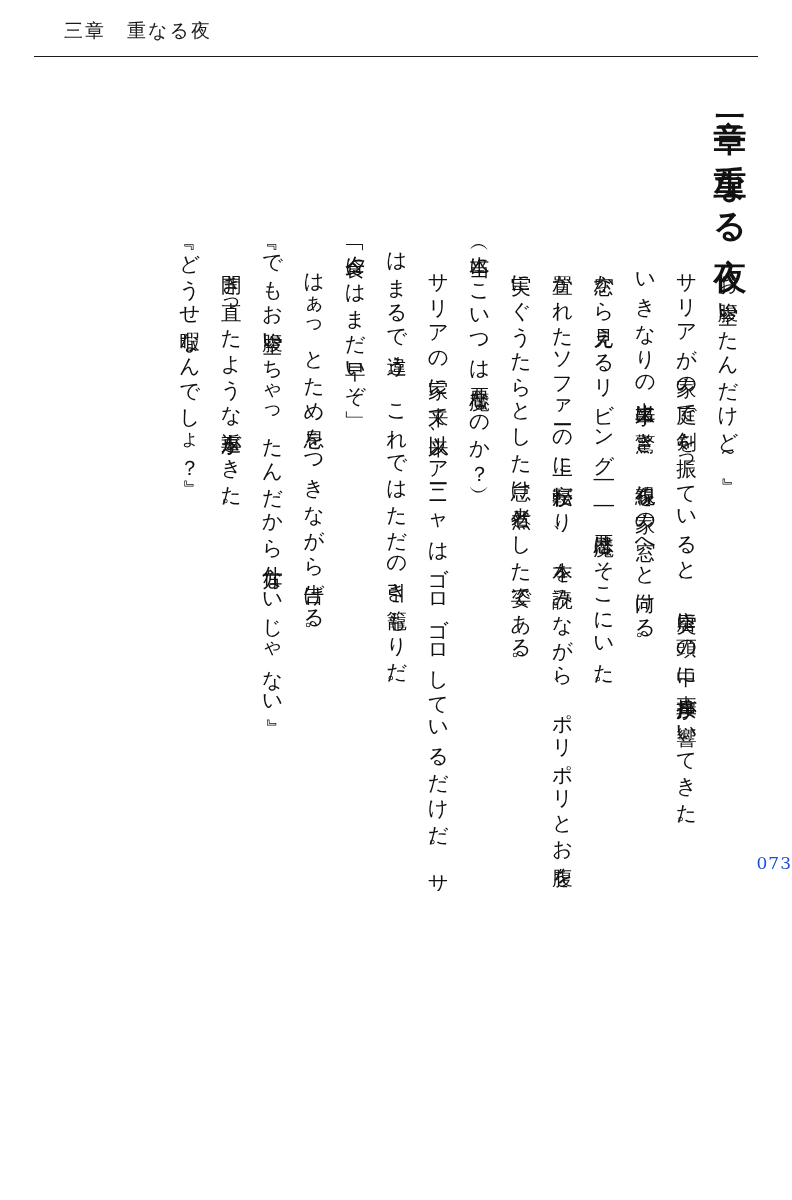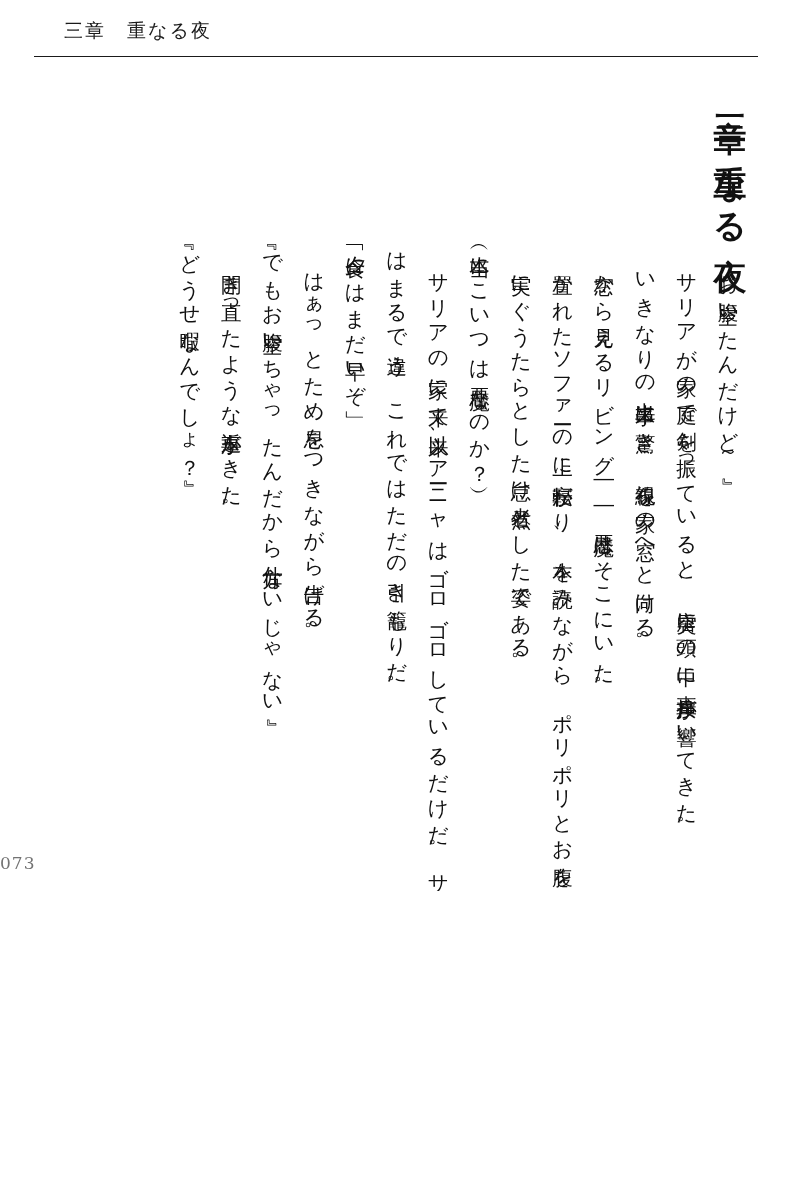--- a/index.html
+++ b/index.html
@@ -73,24 +73,24 @@
     text-indent: 1em;
   }
   .text-block p.noindent {
     text-indent: 0;
   }
   .page-number {
     position: absolute;
     bottom: 18px;
     left: 0;
     right: 0;
-    text-align: left;
+    text-align: right;
     font-size: 17px;
     letter-spacing: 1px;
-    color: #737373;
+    color: #1d4ed8;
   }
 </style>
 </head>
 <body>
 
 <div class="page">
 
   <div class="running-head">三章　重なる夜</div>
   <div class="header-rule"></div>
 

